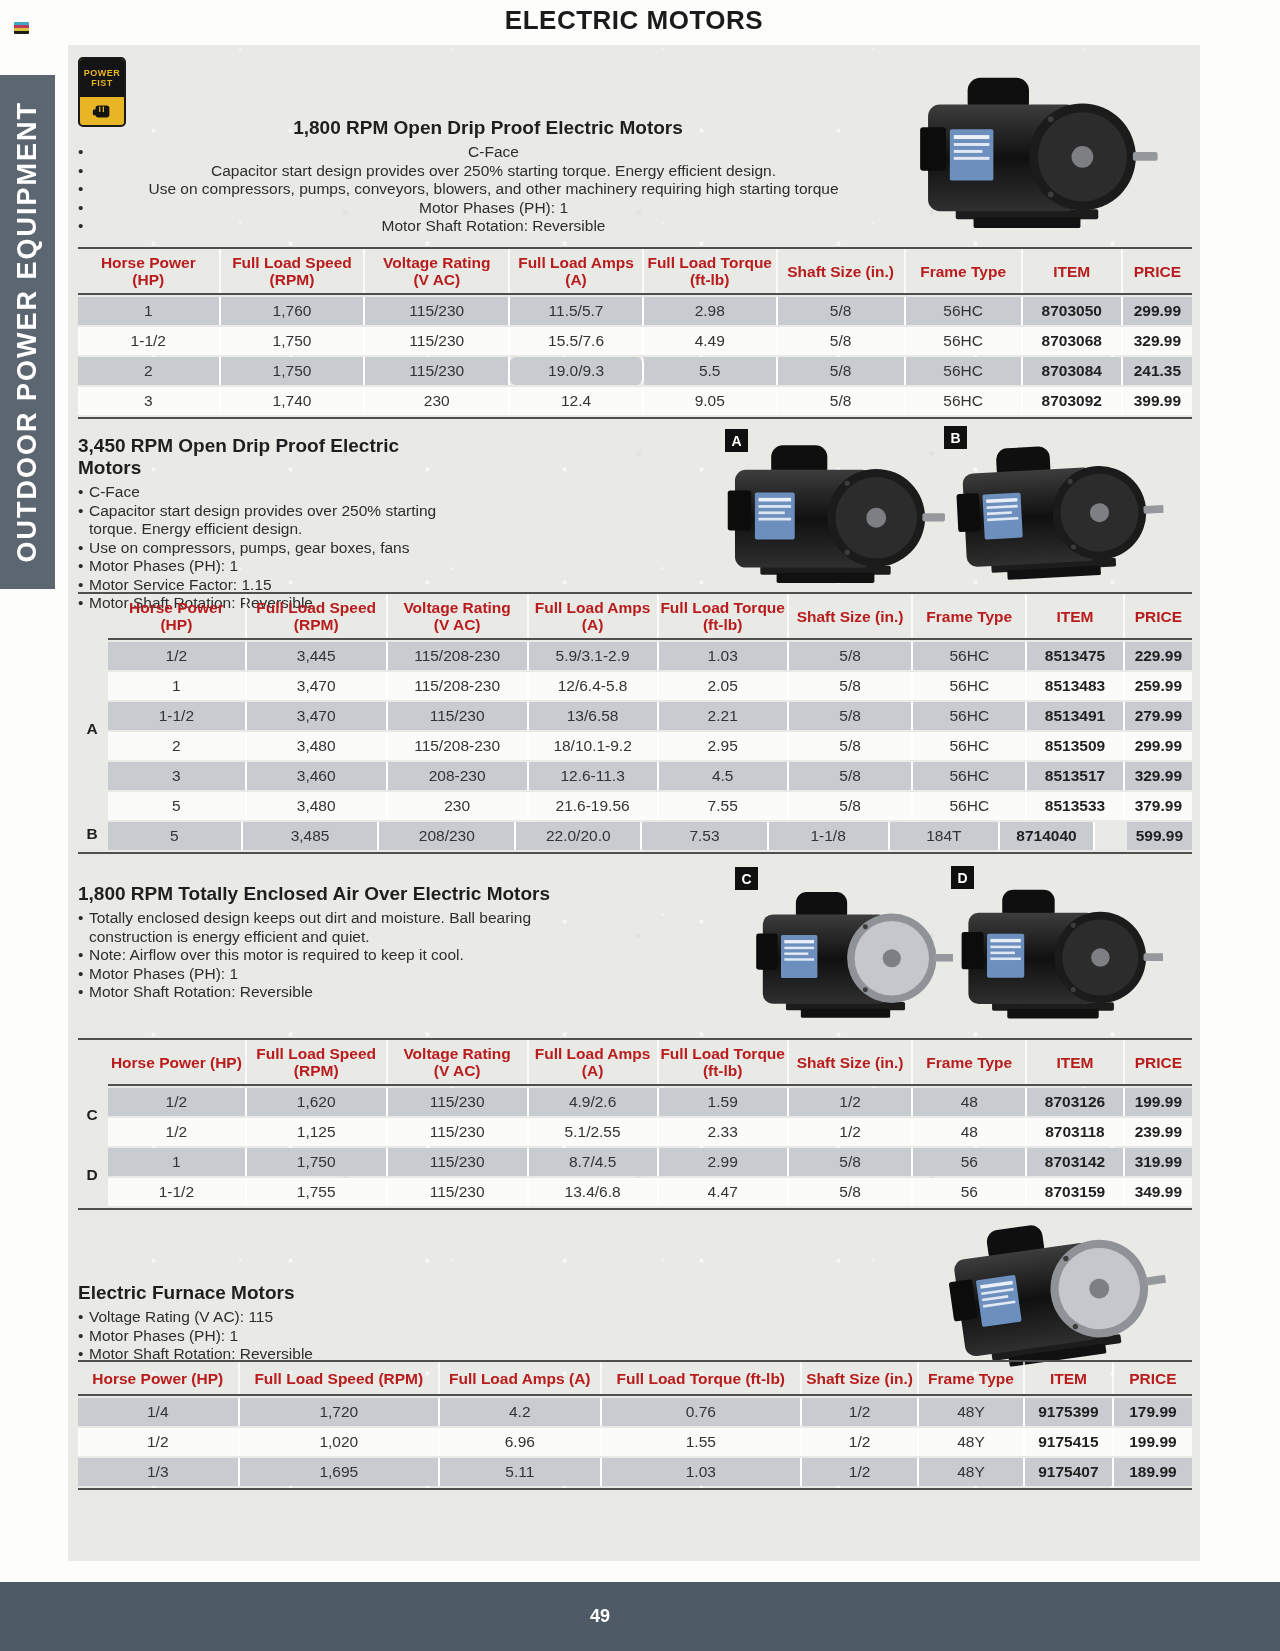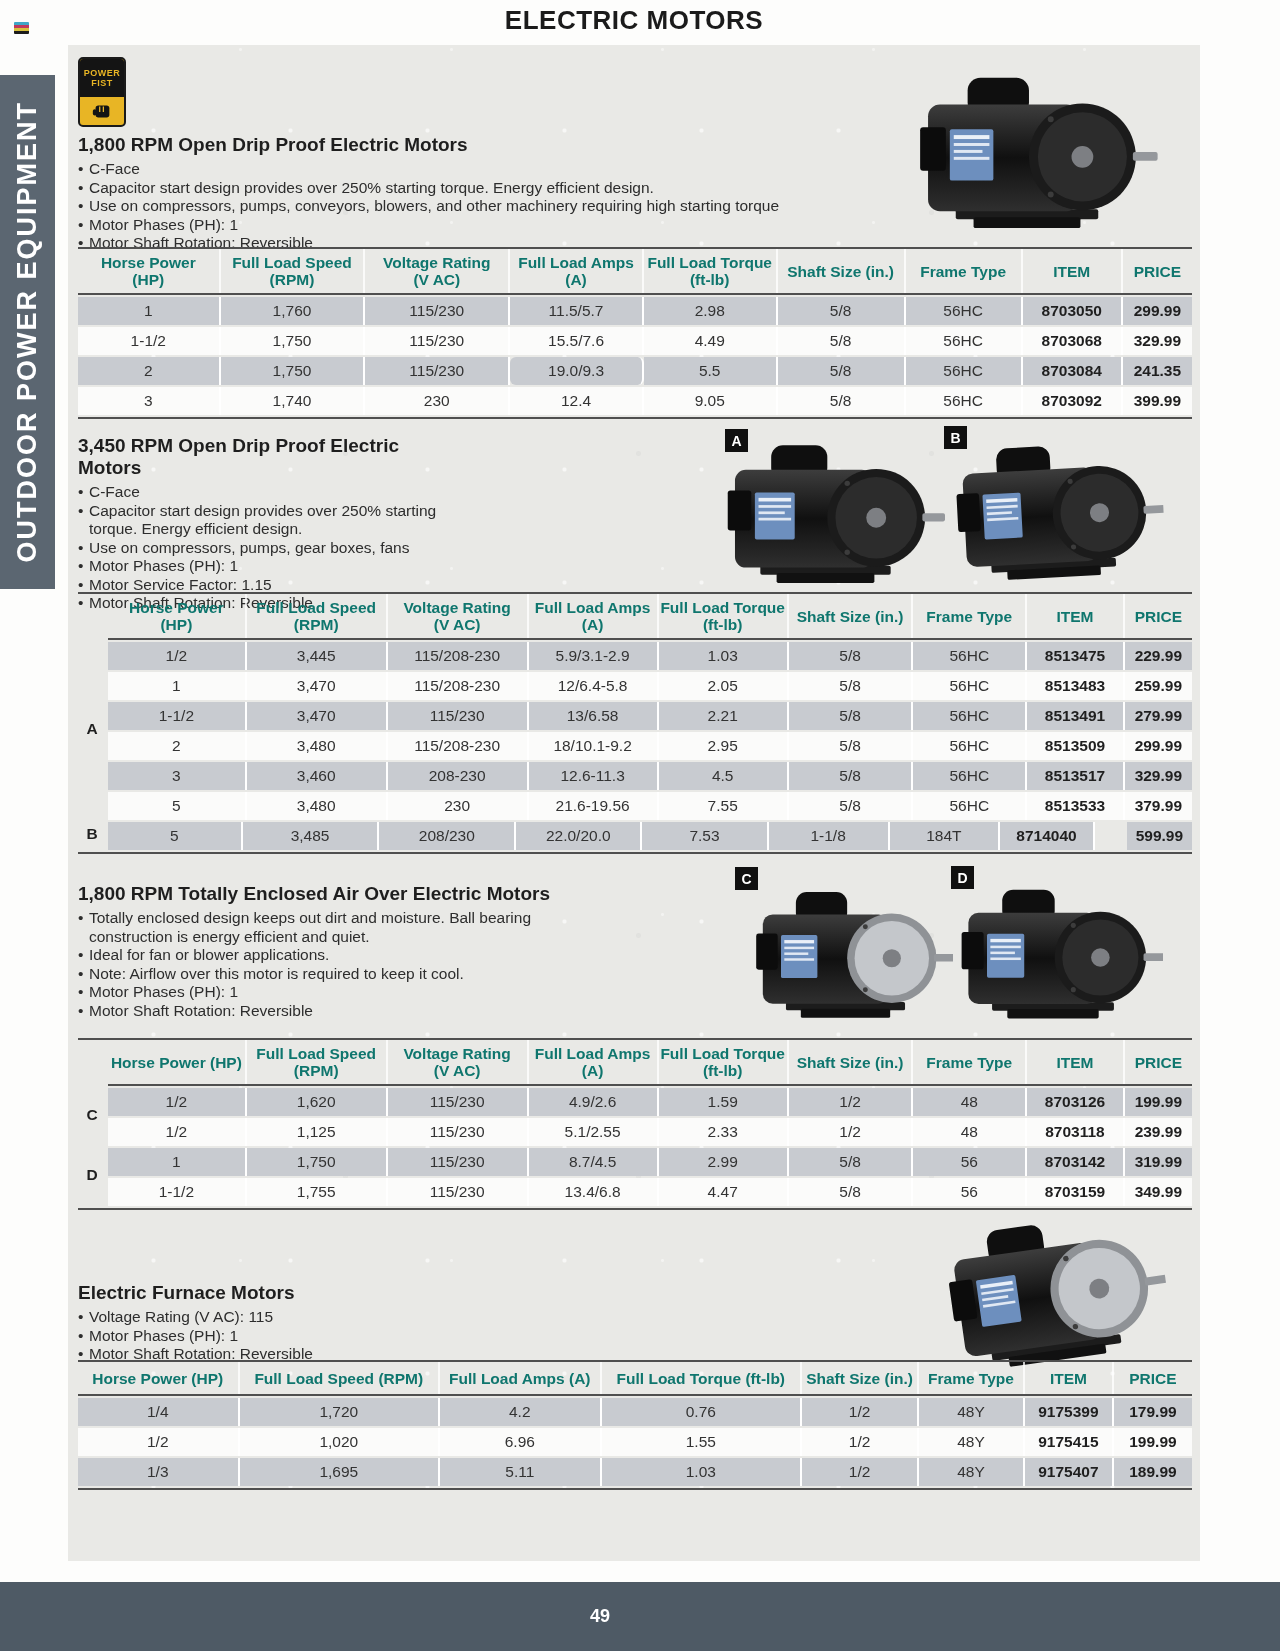--- a/index.html
+++ b/index.html
@@ -44,21 +44,21 @@
   
   .section{position:absolute;}
   .section h2{margin:0 0 4px 0;font-size:19px;color:#1e1e1e;}
   .section ul{margin:0;padding:0;list-style:none;font-size:15.5px;line-height:18.5px;color:#2d2d2d;}
   .section li{padding-left:11px;position:relative;}
   .section li::before{content:"\2022";position:absolute;left:0;}
   
   .tbl{position:absolute;left:78px;width:1114px;border-top:2px solid #4f4f4f;border-bottom:2px solid #4f4f4f;box-sizing:border-box;padding-bottom:2px;}
   .thead{display:flex;border-bottom:2px solid #4f4f4f;height:44px;}
   .tbl.single .thead{height:32px;}
-  .th{display:flex;flex-direction:column;justify-content:center;align-items:center;font-weight:bold;font-size:15.5px;line-height:17px;box-sizing:border-box;border-right:2px solid rgba(255,255,255,.75);color:#0f766e;}
+  .th{display:flex;flex-direction:column;justify-content:center;align-items:center;font-weight:bold;font-size:15.5px;line-height:17px;box-sizing:border-box;border-right:2px solid rgba(255,255,255,.75);color:#b91c1c;}
   .th:last-child{border-right:none;}
   .tr{display:flex;height:28px;margin-top:2px;}
   .td{display:flex;align-items:center;justify-content:center;font-size:15.5px;box-sizing:border-box;border-right:2px solid #fff;background:#fbfbfa;color:#333;}
   .td:last-child{border-right:none;}
   .tr.shade .td{background:#c8cbd0;}
   .td.strong{font-weight:bold;color:#1f1f1f;}
   .group-label{position:absolute;left:0;width:28px;display:flex;align-items:center;justify-content:center;font-weight:bold;font-size:15.5px;color:#1f1f1f;}
   
   .motor{position:absolute;}
   .chip{position:absolute;width:23px;height:23px;background:#101010;color:#fff;font-weight:bold;display:flex;align-items:center;justify-content:center;font-size:14px;}
@@ -91,21 +91,21 @@
   <div class="pf-bottom">
     <svg viewBox="0 0 24 24" width="22" height="22">
       <rect x="5" y="6" width="15" height="13" rx="3" fill="#141414"></rect>
       <line x1="9.5" y1="7" x2="9.5" y2="13" stroke="#e8b525" stroke-width="1.4"></line>
       <line x1="13.5" y1="7" x2="13.5" y2="13" stroke="#e8b525" stroke-width="1.4"></line>
       <rect x="2" y="10" width="4" height="7" rx="2" fill="#141414"></rect>
     </svg>
   </div>
 </div>
 
-<div class="section" style="left:78px;top:134px;width:820px;">
+<div class="section" style="left:78px;top:117px;width:820px;text-align:center;">
   <h2>1,800 RPM Open Drip Proof Electric Motors</h2>
   <ul>
       <li>C-Face</li>
       <li>Capacitor start design provides over 250% starting torque. Energy efficient design.</li>
       <li>Use on compressors, pumps, conveyors, blowers, and other machinery requiring high starting torque</li>
       <li>Motor Phases (PH): 1</li>
       <li>Motor Shaft Rotation: Reversible</li>
     </ul>
 </div>
 
@@ -118,21 +118,20 @@
       <li>Motor Phases (PH): 1</li>
       <li>Motor Service Factor: 1.15</li>
       <li>Motor Shaft Rotation: Reversible</li>
     </ul>
 </div>
 
 <div class="section" style="left:78px;top:883px;width:478px;">
   <h2>1,800 RPM Totally Enclosed Air Over Electric Motors</h2>
   <ul>
       <li>Totally enclosed design keeps out dirt and moisture. Ball bearing construction is energy efficient and quiet.</li>
-      <li>Ideal for fan or blower applications.</li>
       <li>Note: Airflow over this motor is required to keep it cool.</li>
       <li>Motor Phases (PH): 1</li>
       <li>Motor Shaft Rotation: Reversible</li>
     </ul>
 </div>
 
 <div class="section" style="left:78px;top:1282px;width:478px;">
   <h2>Electric Furnace Motors</h2>
   <ul>
       <li>Voltage Rating (V AC): 115</li>

